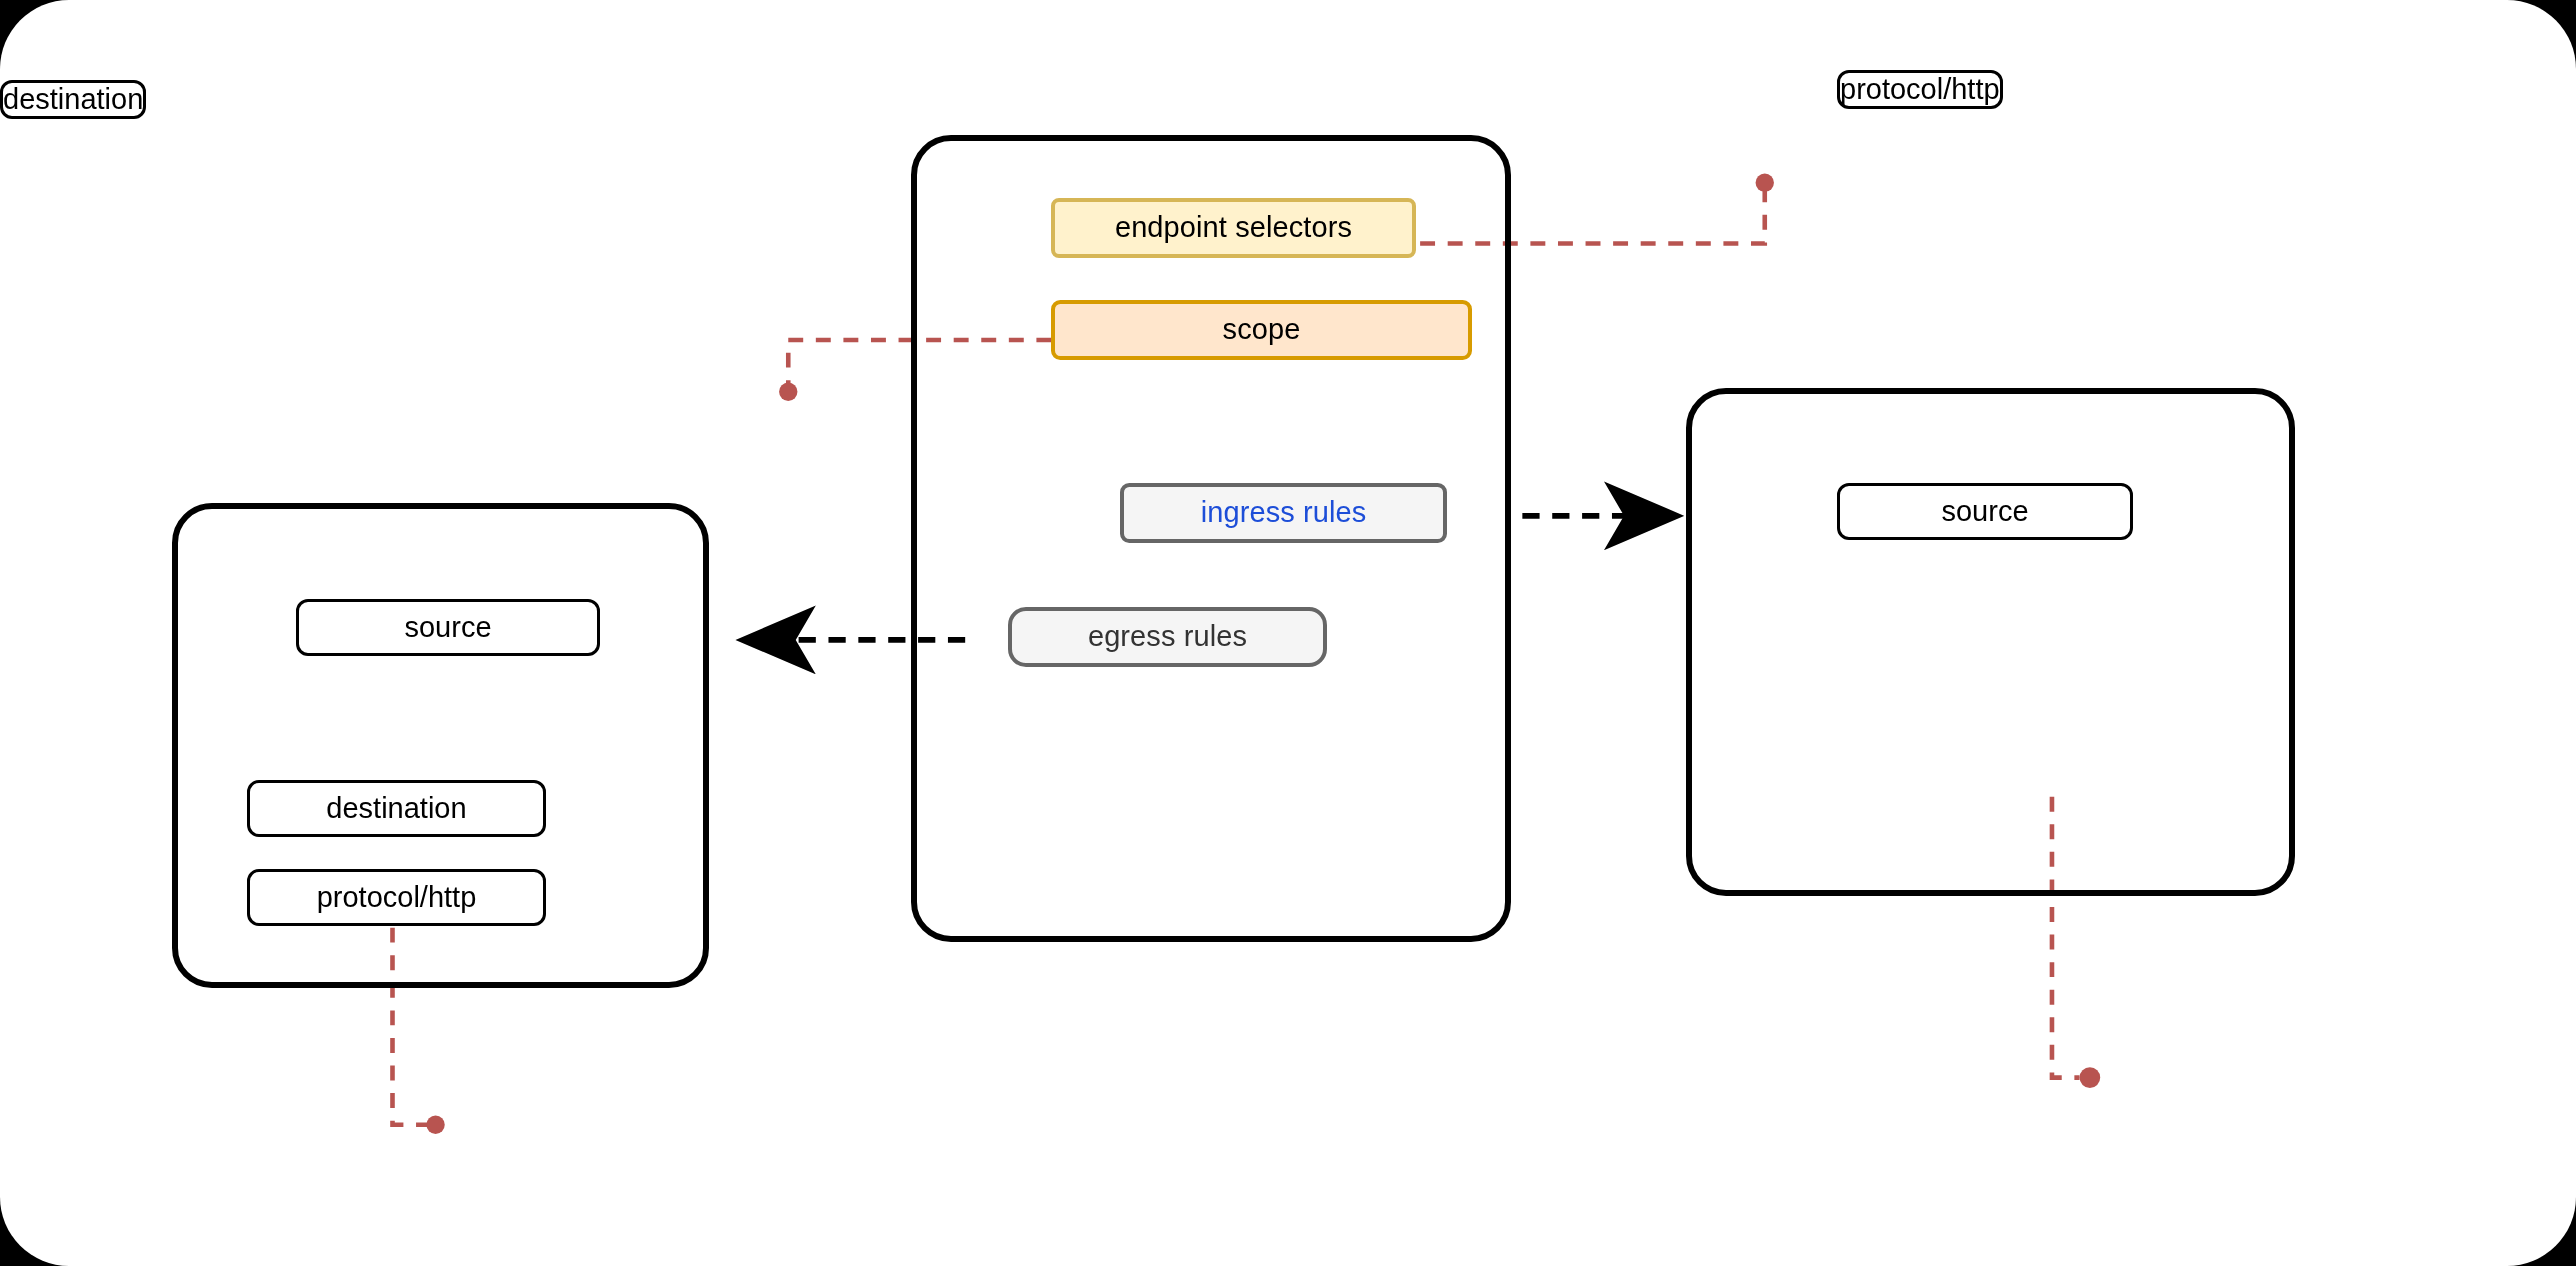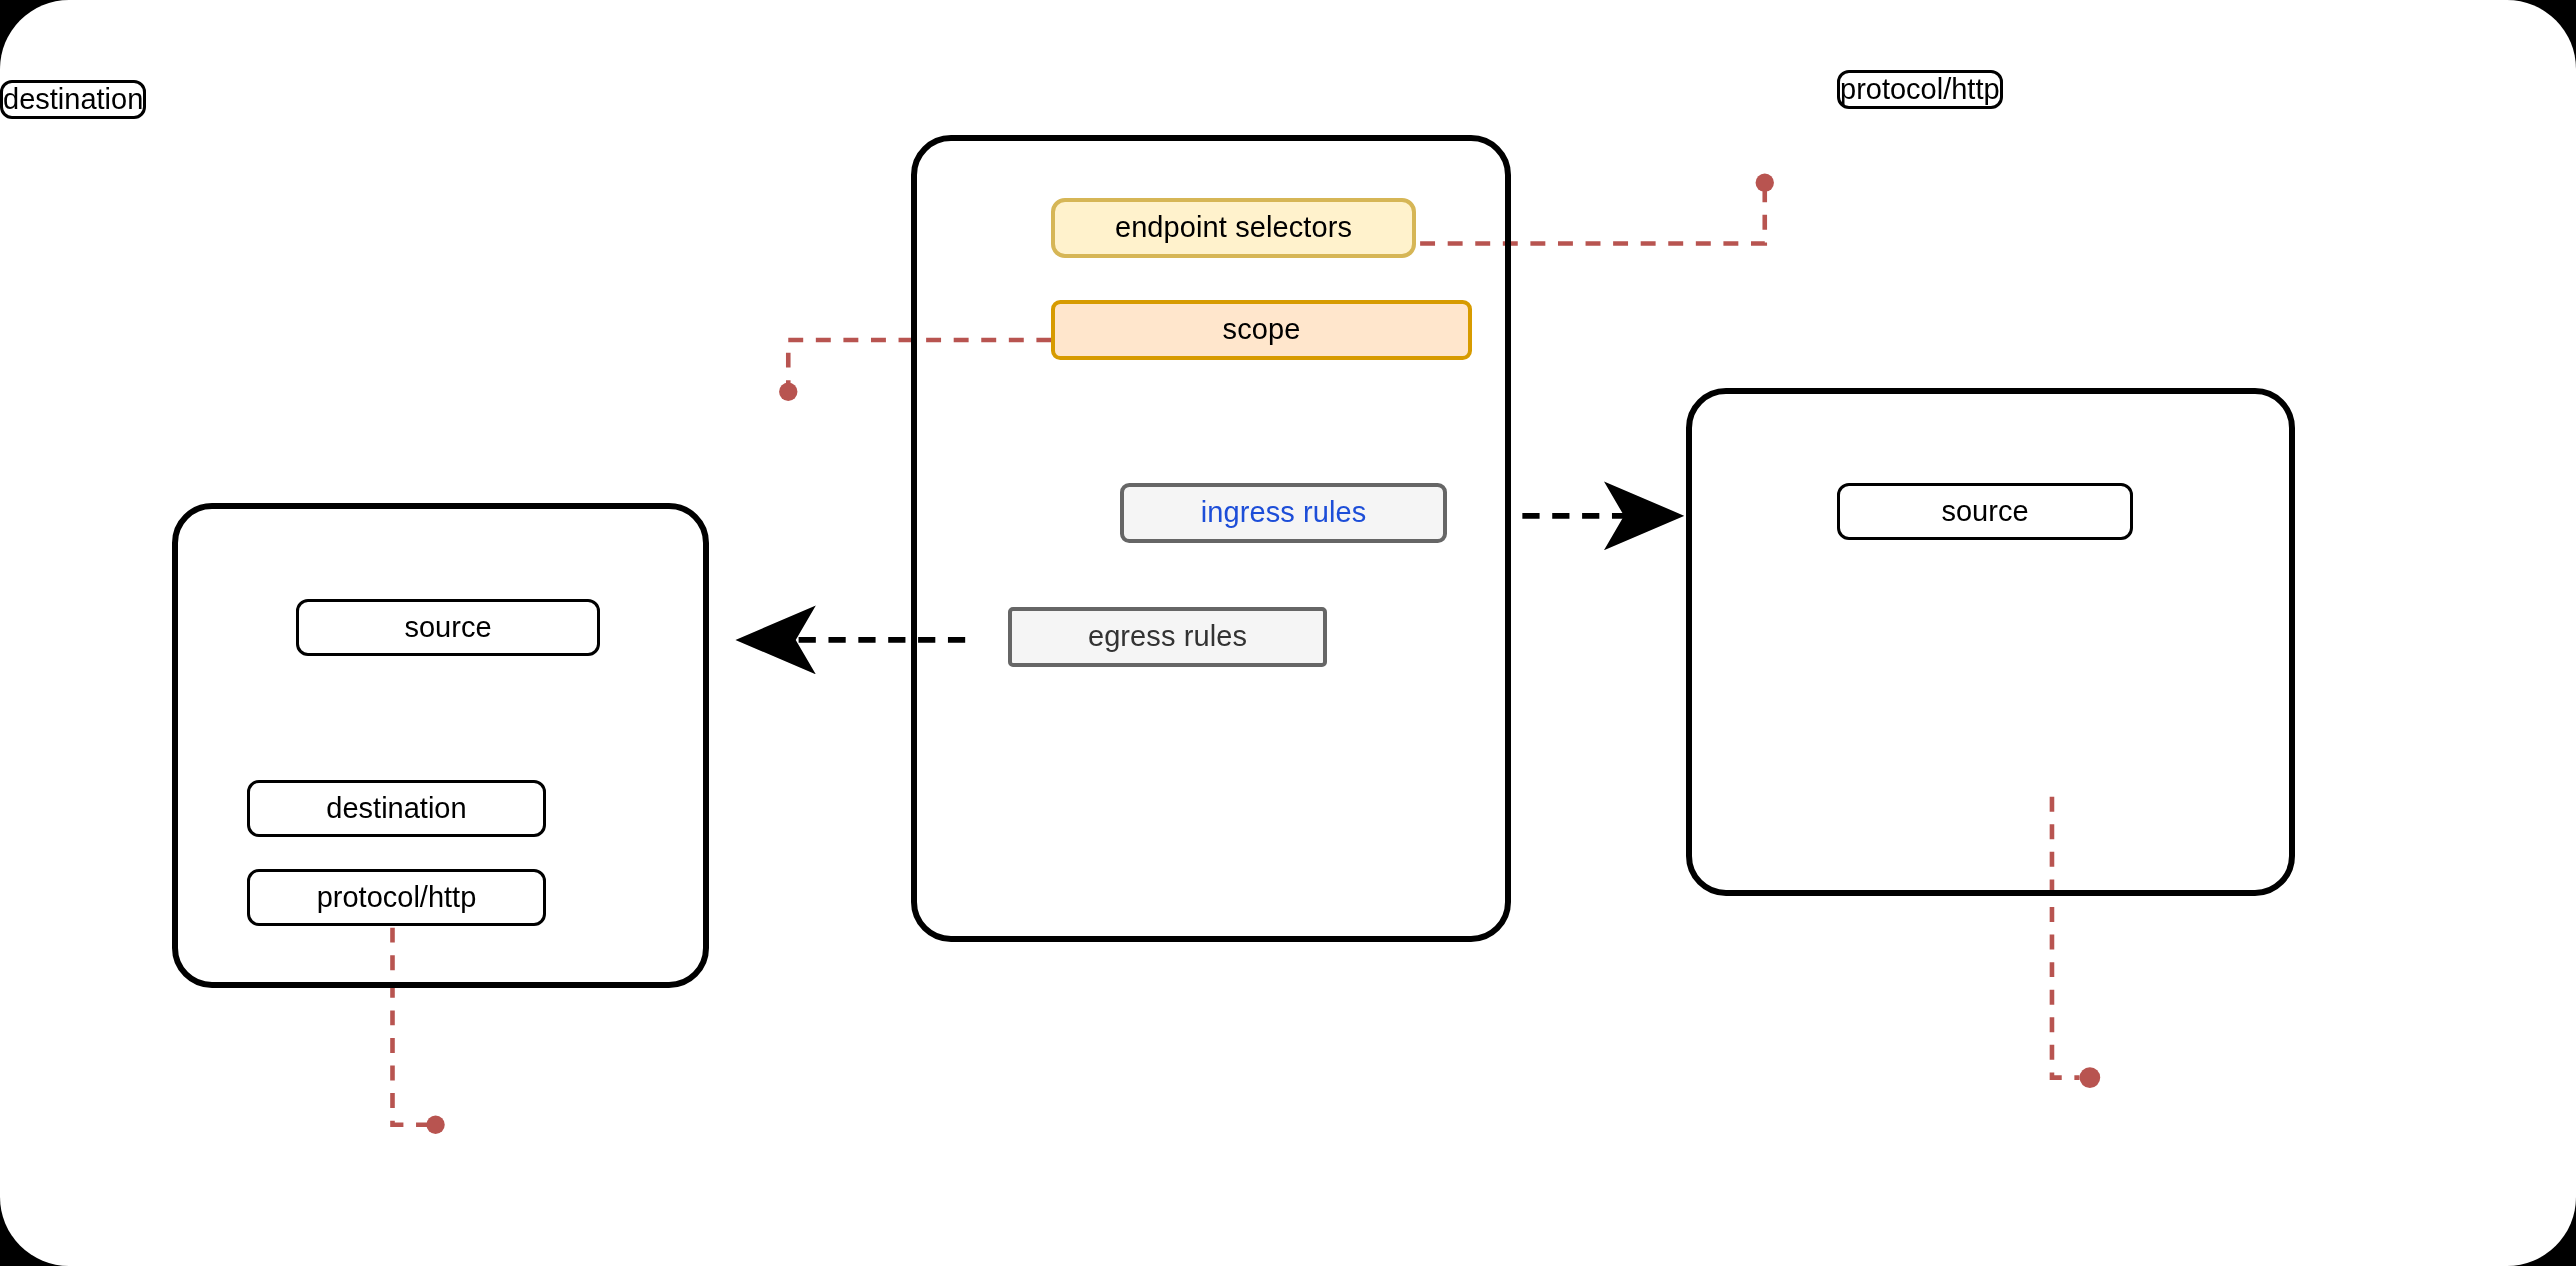--- a/index.html
+++ b/index.html
@@ -55,40 +55,40 @@
     color: #000000;
     font-size: 29px;
     line-height: 1.1;
     letter-spacing: 0.1px;
     white-space: nowrap;
   }
   .chip-endpoint-selectors {
     left: 1051px; top: 198px; width: 365px; height: 60px;
     background: #fff2cc;
     border: 4px solid #d6b656;
-    border-radius: 14px;
+    border-radius: 8px;
   }
   .chip-scope {
     left: 1051px; top: 300px; width: 421px; height: 60px;
     background: #ffe6cc;
     border: 4px solid #d79b00;
     border-radius: 9.2px;
   }
   .chip-ingress-rules {
     left: 1120px; top: 483px; width: 327px; height: 60px;
     background: #f5f5f5;
     border: 4px solid #666666;
     border-radius: 9.2px;
     color: #1d4ed8;
   }
   .chip-egress-rules {
     left: 1008px; top: 607px; width: 319px; height: 60px;
     background: #f5f5f5;
     border: 4px solid #666666;
-    border-radius: 5px;
+    border-radius: 18px;
     color: #333333;
   }
 
   .chip-plain {
     position: absolute;
     box-sizing: border-box;
     display: flex;
     align-items: center;
     justify-content: center;
     text-align: center;

